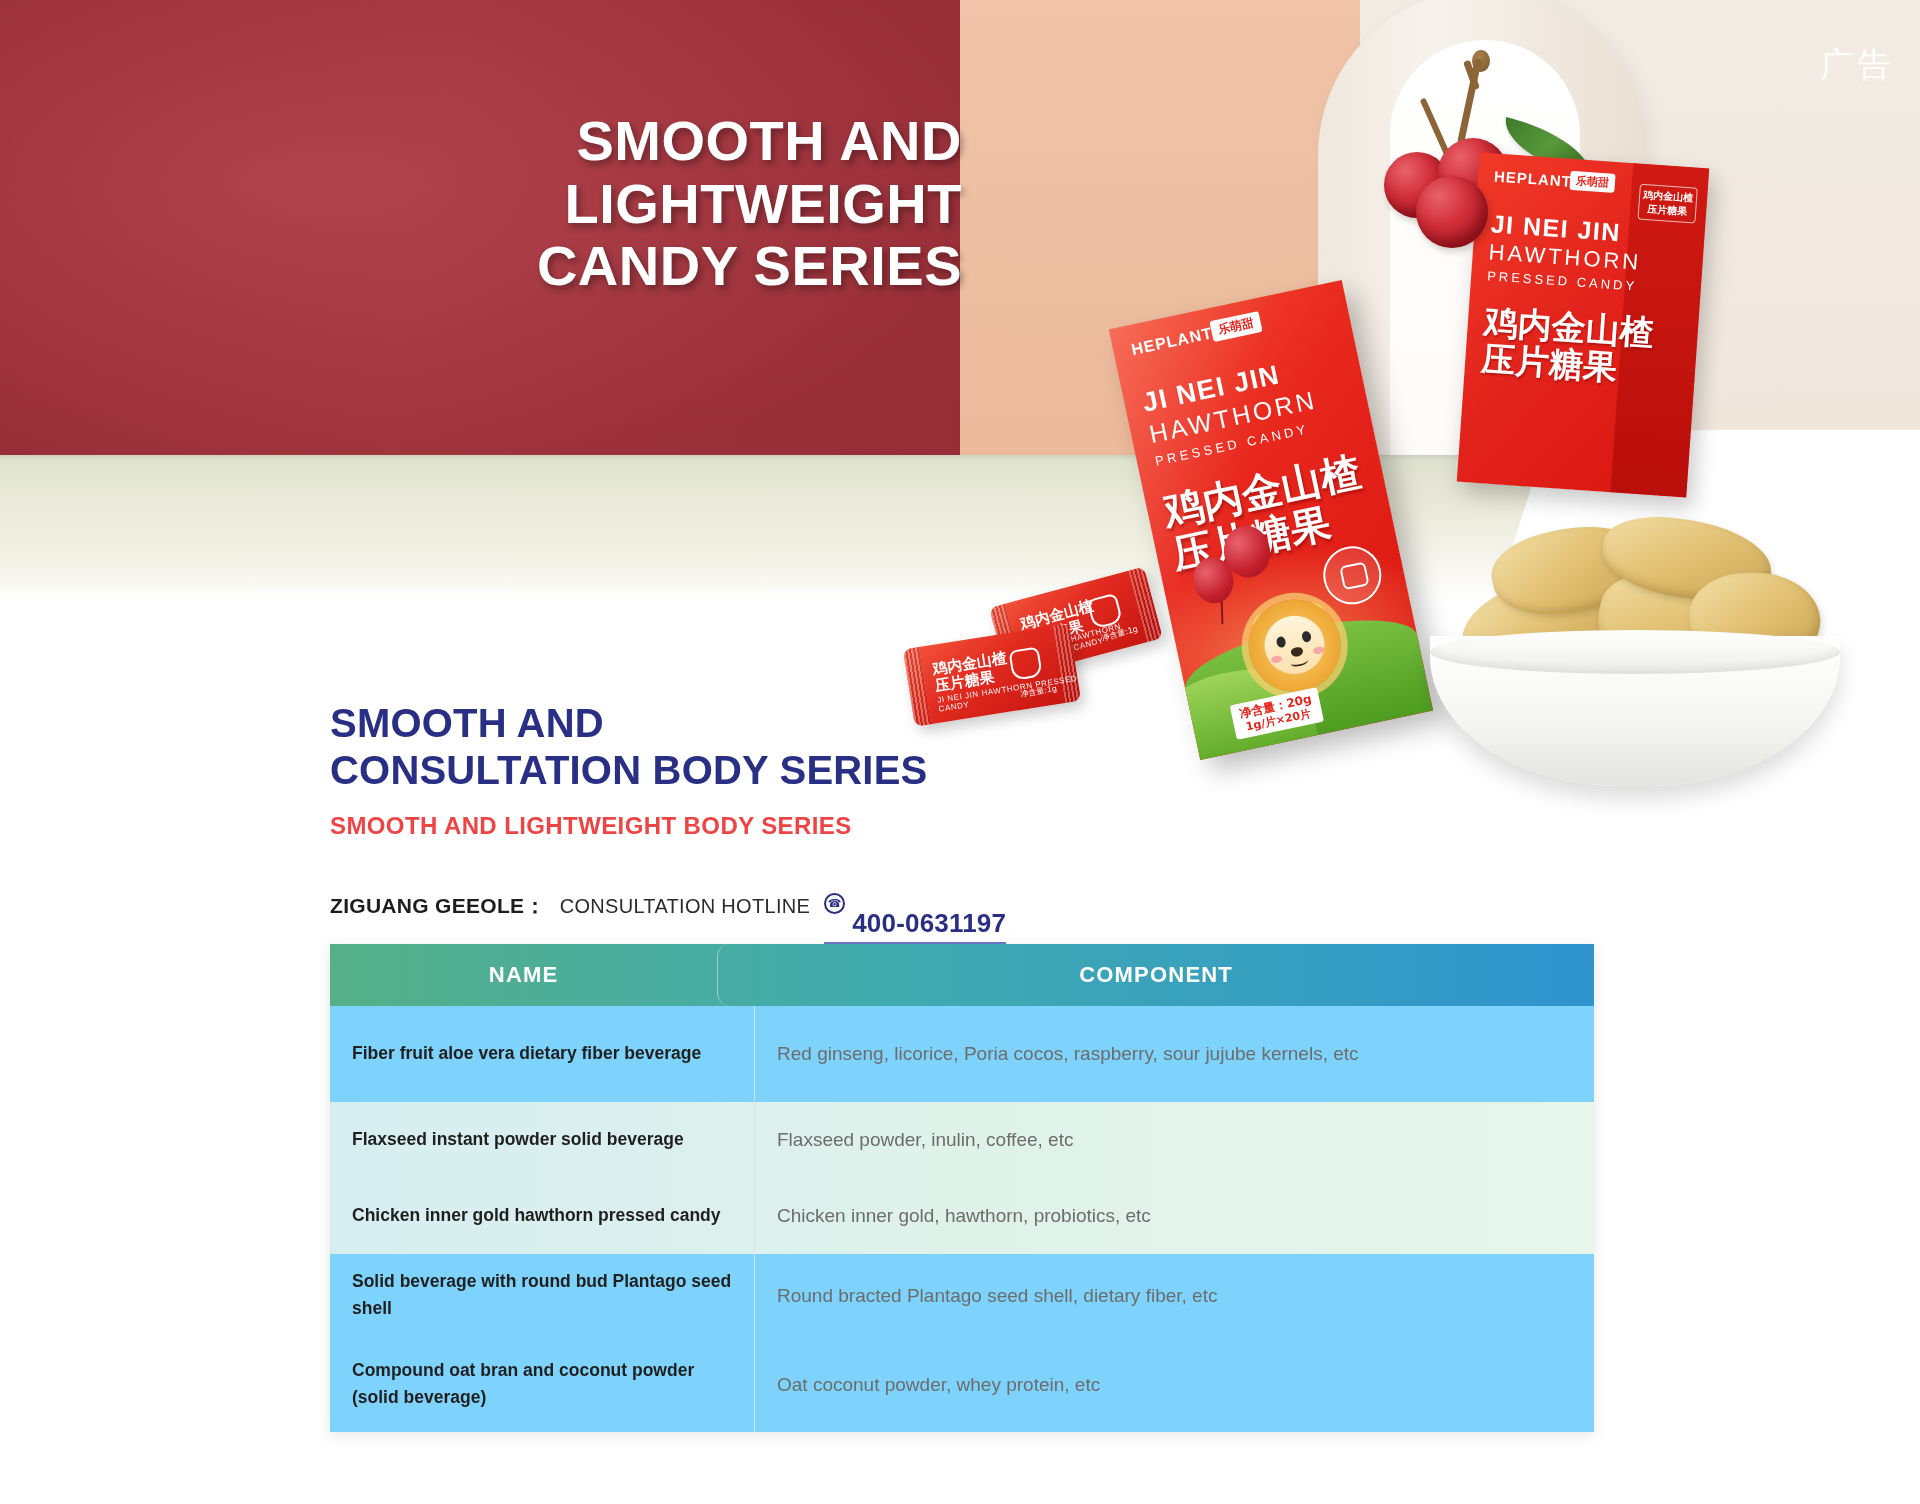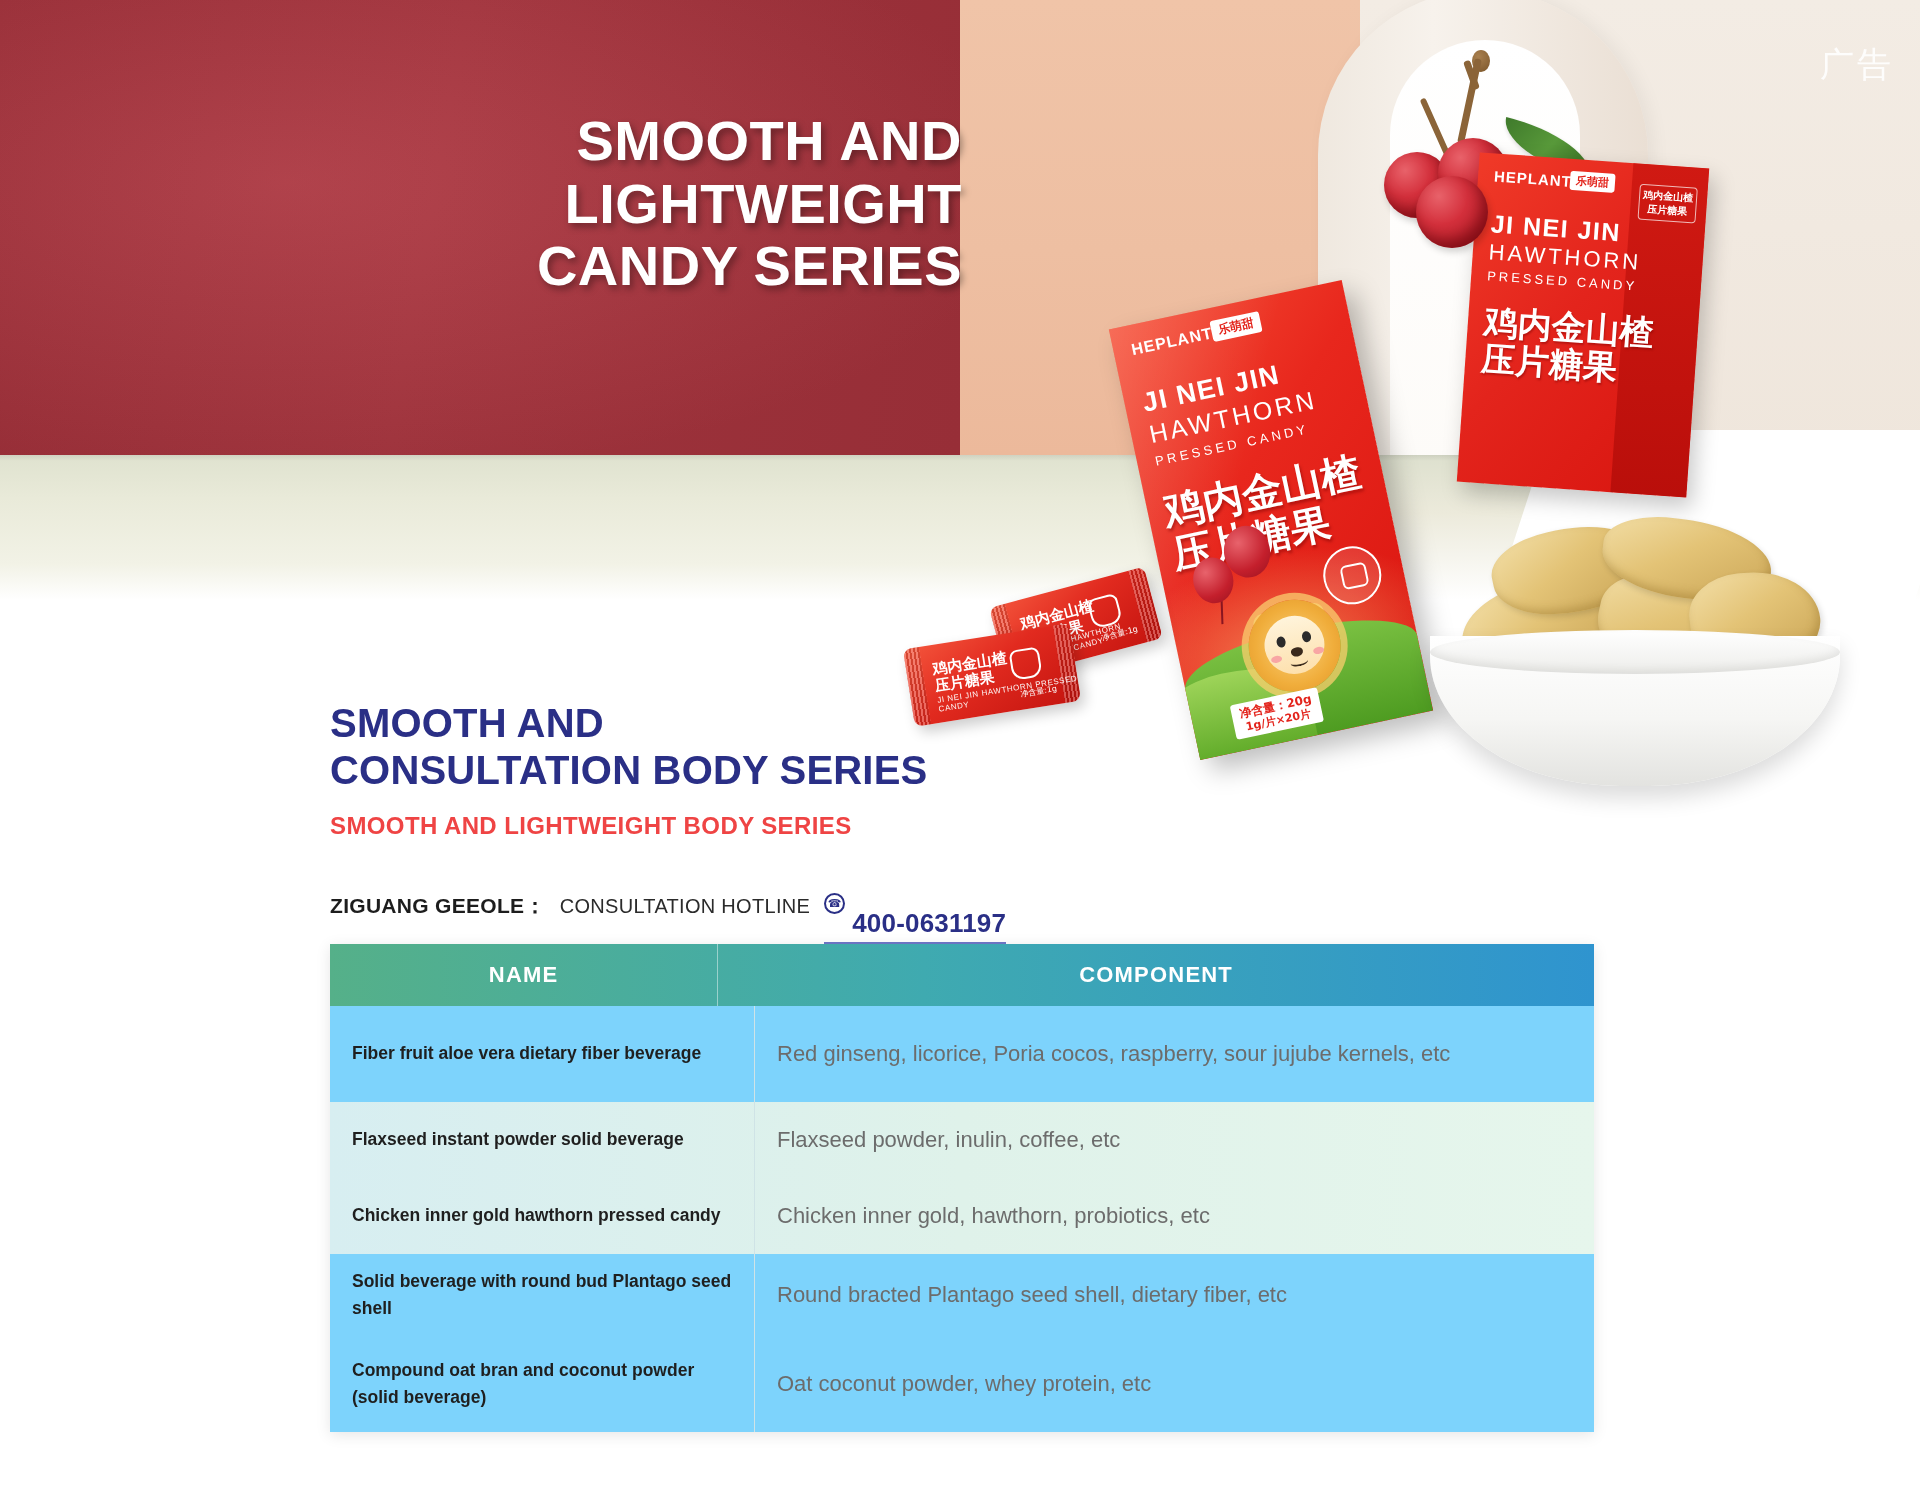--- a/index.html
+++ b/index.html
@@ -265,30 +265,30 @@
     position:absolute; left:330px; top:944px; width:1264px;
     background:#7dd3fc; box-shadow: 0 3px 14px rgba(0,0,0,.10);
   }
   .tbl-head { display:flex; height:62px;
     background: linear-gradient(90deg, #55b089 0%, #3faab0 47%, #2f94cf 100%); }
   .tbl-head > div {
     display:flex; align-items:center; justify-content:center;
     color:#fff; font-weight:700; font-size:22px; letter-spacing:1.2px;
   }
   .col-name { width:424px; }
-  .col-comp { width:960px; border-left:1px solid rgba(255,255,255,.45); }
+  .col-comp { width:960px; border-left:1px solid rgba(255,255,255,.45);border-radius:13px; }
   .tbl-row { display:flex; min-height:76px; }
   .tbl-row.alt { background: linear-gradient(90deg, #d7eef1 0%, #dff2ea 50%, #e6f6ec 100%); }
   .cell-name {
     width:424px; display:flex; align-items:center; padding:14px 22px;
     color:#1f1f1f; font-weight:700; font-size:17.5px; line-height:1.55;
   }
   .cell-comp {
     width:840px; display:flex; align-items:center; padding:0 22px;
-    color:#6c6c6c; font-weight:400; font-size:22px; line-height:1.75;
+    color:#6c6c6c; font-weight:400; font-size:19px; line-height:1.75;
     border-left:1px solid #cfe3e6;
   }
   .r-tall { min-height:96px; }
 </style>
 </head>
 <body>
 
 <div class="page">
 
   <div class="hero">

